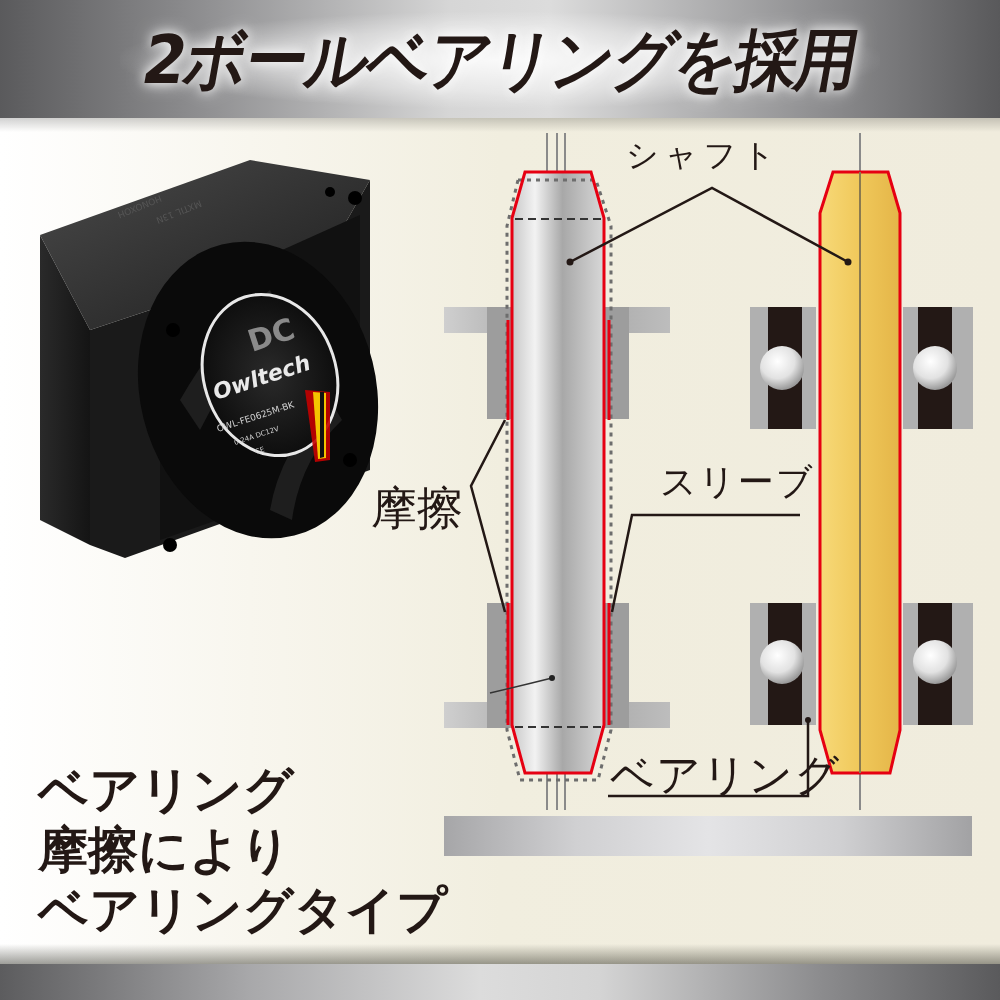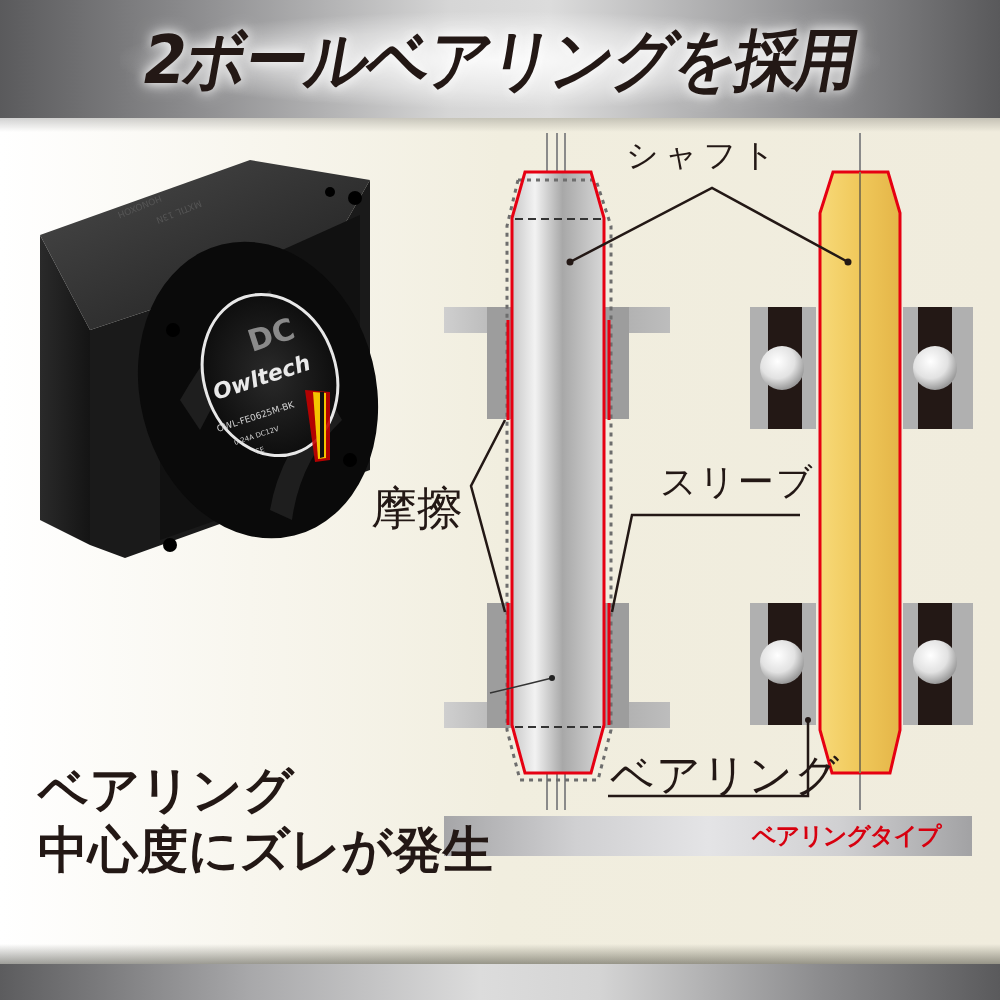--- a/index.html
+++ b/index.html
@@ -198,22 +198,22 @@
   <polyline points="608,796 808,796 808,720" fill="none" stroke="#231815" stroke-width="2.5"></polyline>
   <circle cx="808" cy="720" r="3" fill="#231815"></circle>
 </svg>
 
 <div class="label lbl-shaft">シャフト</div>
 <div class="label lbl-friction">摩擦</div>
 <div class="label lbl-sleeve">スリーブ</div>
 <div class="label lbl-bearing">ベアリング</div>
 
 <div class="type-bar">
-  <span class="type-label type-bearing">ベアリングタイプ</span>
 </div>
 
 <div class="caption">
   <div>ベアリング</div>
-  <div>中心度にズレが発生</div>
+  <div>摩擦により</div>
+  <div>ベアリングタイプ</div>
 </div>
 
 <div class="footer-shadow"></div>
 <div class="footer"></div>
 
 </body></html>

